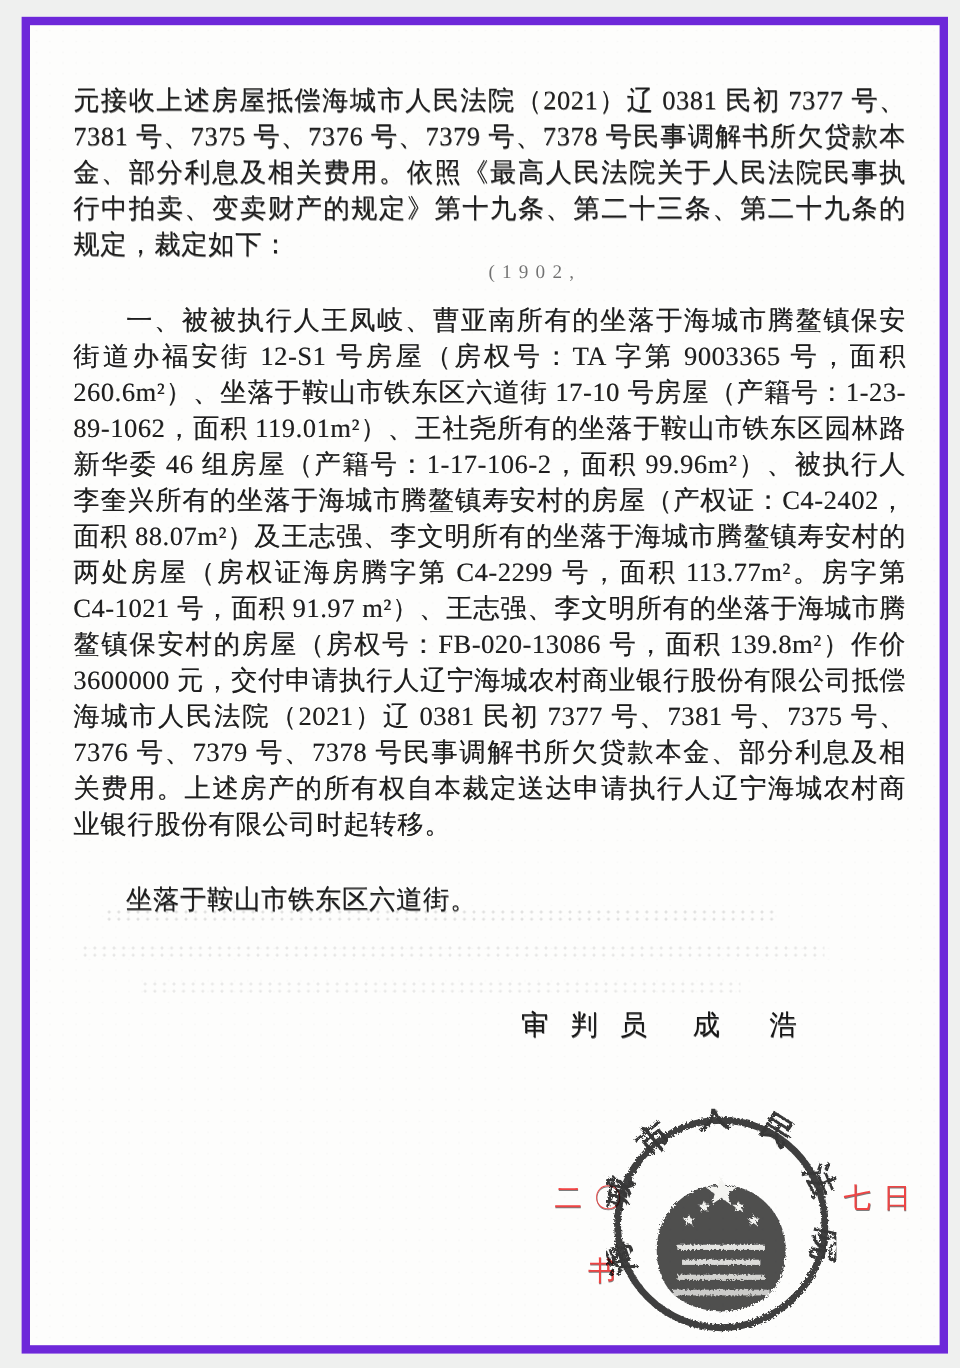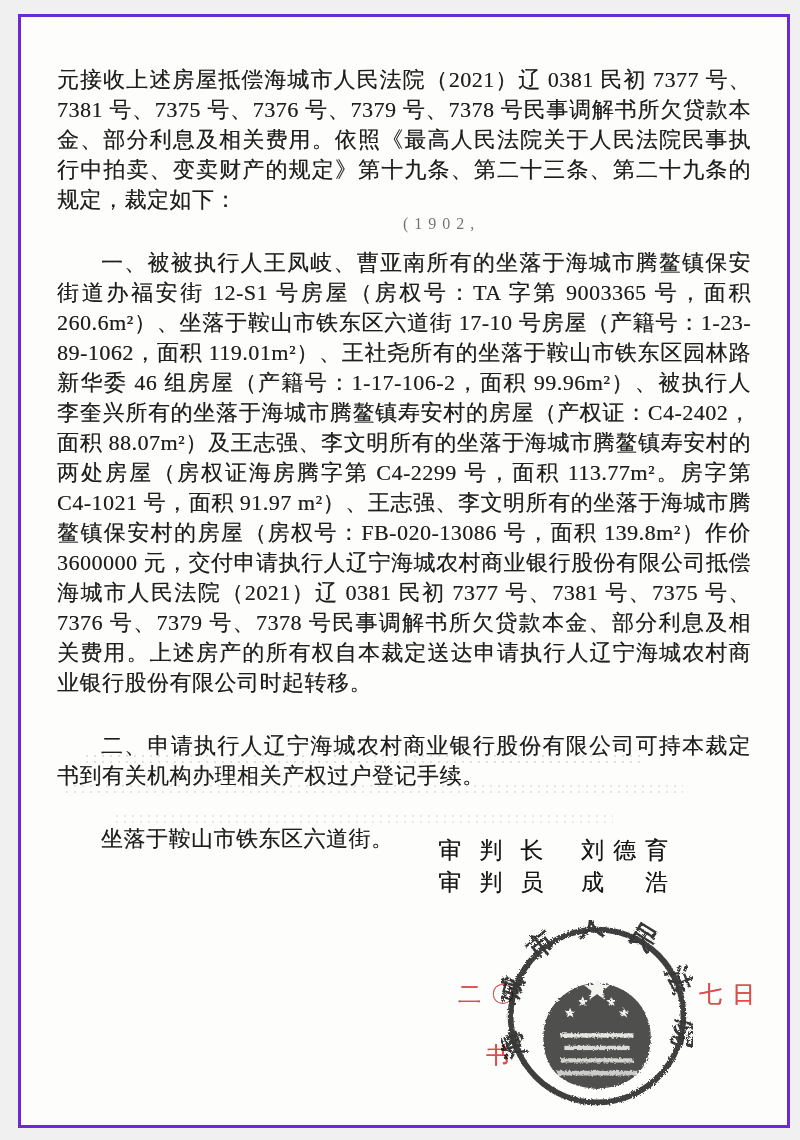--- a/index.html
+++ b/index.html
@@ -7,21 +7,21 @@
     width:800px;height:1140px;
     background:#eff0ef;
     position:relative;
     overflow:hidden;
     font-family:"Liberation Serif","DejaVu Serif",serif;
   }
   .page{
     position:absolute;
     left:18px;top:14px;right:10px;bottom:12px;
     background:#fdfdfc;
-    border:3px solid #6d28d9;
+    border:7px solid #6d28d9;
     box-sizing:border-box;
   }
   
   .page::after{
     content:"";
     position:absolute;inset:0;
     background:radial-gradient(circle,#9a9a9a 0.6px,transparent 1px);
     background-size:11px 9px;
     opacity:0.05;
     pointer-events:none;
@@ -95,34 +95,29 @@
   }
 </style>
 </head>
 <body>
 
 <div class="page">
 
   <div class="body-text">
     <p class="para">元接收上述房屋抵偿海城市人民法院（2021）辽 0381 民初 7377 号、7381 号、7375 号、7376 号、7379 号、7378 号民事调解书所欠贷款本金、部分利息及相关费用。依照《最高人民法院关于人民法院民事执行中拍卖、变卖财产的规定》第十九条、第二十三条、第二十九条的规定，裁定如下：</p>
     <p class="para indent">一、被被执行人王凤岐、曹亚南所有的坐落于海城市腾鳌镇保安街道办福安街 12-S1 号房屋（房权号：TA 字第 9003365 号，面积 260.6m²）、坐落于鞍山市铁东区六道街 17-10 号房屋（产籍号：1-23-89-1062，面积 119.01m²）、王社尧所有的坐落于鞍山市铁东区园林路新华委 46 组房屋（产籍号：1-17-106-2，面积 99.96m²）、被执行人李奎兴所有的坐落于海城市腾鳌镇寿安村的房屋（产权证：C4-2402，面积 88.07m²）及王志强、李文明所有的坐落于海城市腾鳌镇寿安村的两处房屋（房权证海房腾字第 C4-2299 号，面积 113.77m²。房字第 C4-1021 号，面积 91.97 m²）、王志强、李文明所有的坐落于海城市腾鳌镇保安村的房屋（房权号：FB-020-13086 号，面积 139.8m²）作价 3600000 元，交付申请执行人辽宁海城农村商业银行股份有限公司抵偿海城市人民法院（2021）辽 0381 民初 7377 号、7381 号、7375 号、7376 号、7379 号、7378 号民事调解书所欠贷款本金、部分利息及相关费用。上述房产的所有权自本裁定送达申请执行人辽宁海城农村商业银行股份有限公司时起转移。</p>
-    <p class="para indent">二、申请执行人辽宁海城农村商业银行股份有限公司可持本裁定书到有关机构办理相关产权过户登记手续。</p>
     <p class="para indent">坐落于鞍山市铁东区六道街。</p>
   </div>
 
   <div class="artifact">(1902,</div>
   <div class="smudge s1"></div>
   <div class="smudge s2"></div>
   <div class="smudge s3"></div>
 
   <div class="sig-block">
-    <div class="sig-row">
-      <span class="sig-role">审判长</span>
-      <span class="sig-name">刘德育</span>
-    </div>
     <div class="sig-row">
       <span class="sig-role">审判员</span>
       <span class="sig-name">成　浩</span>
     </div>
   </div>
 
   <div class="date-part date-left">二〇</div>
   <div class="date-part date-right">七日</div>
   <div class="clerk">书</div>
 

